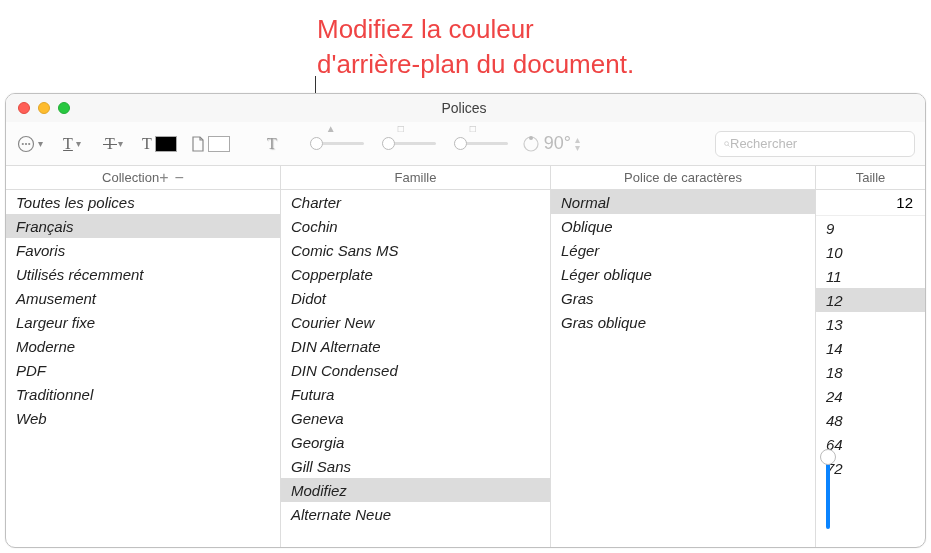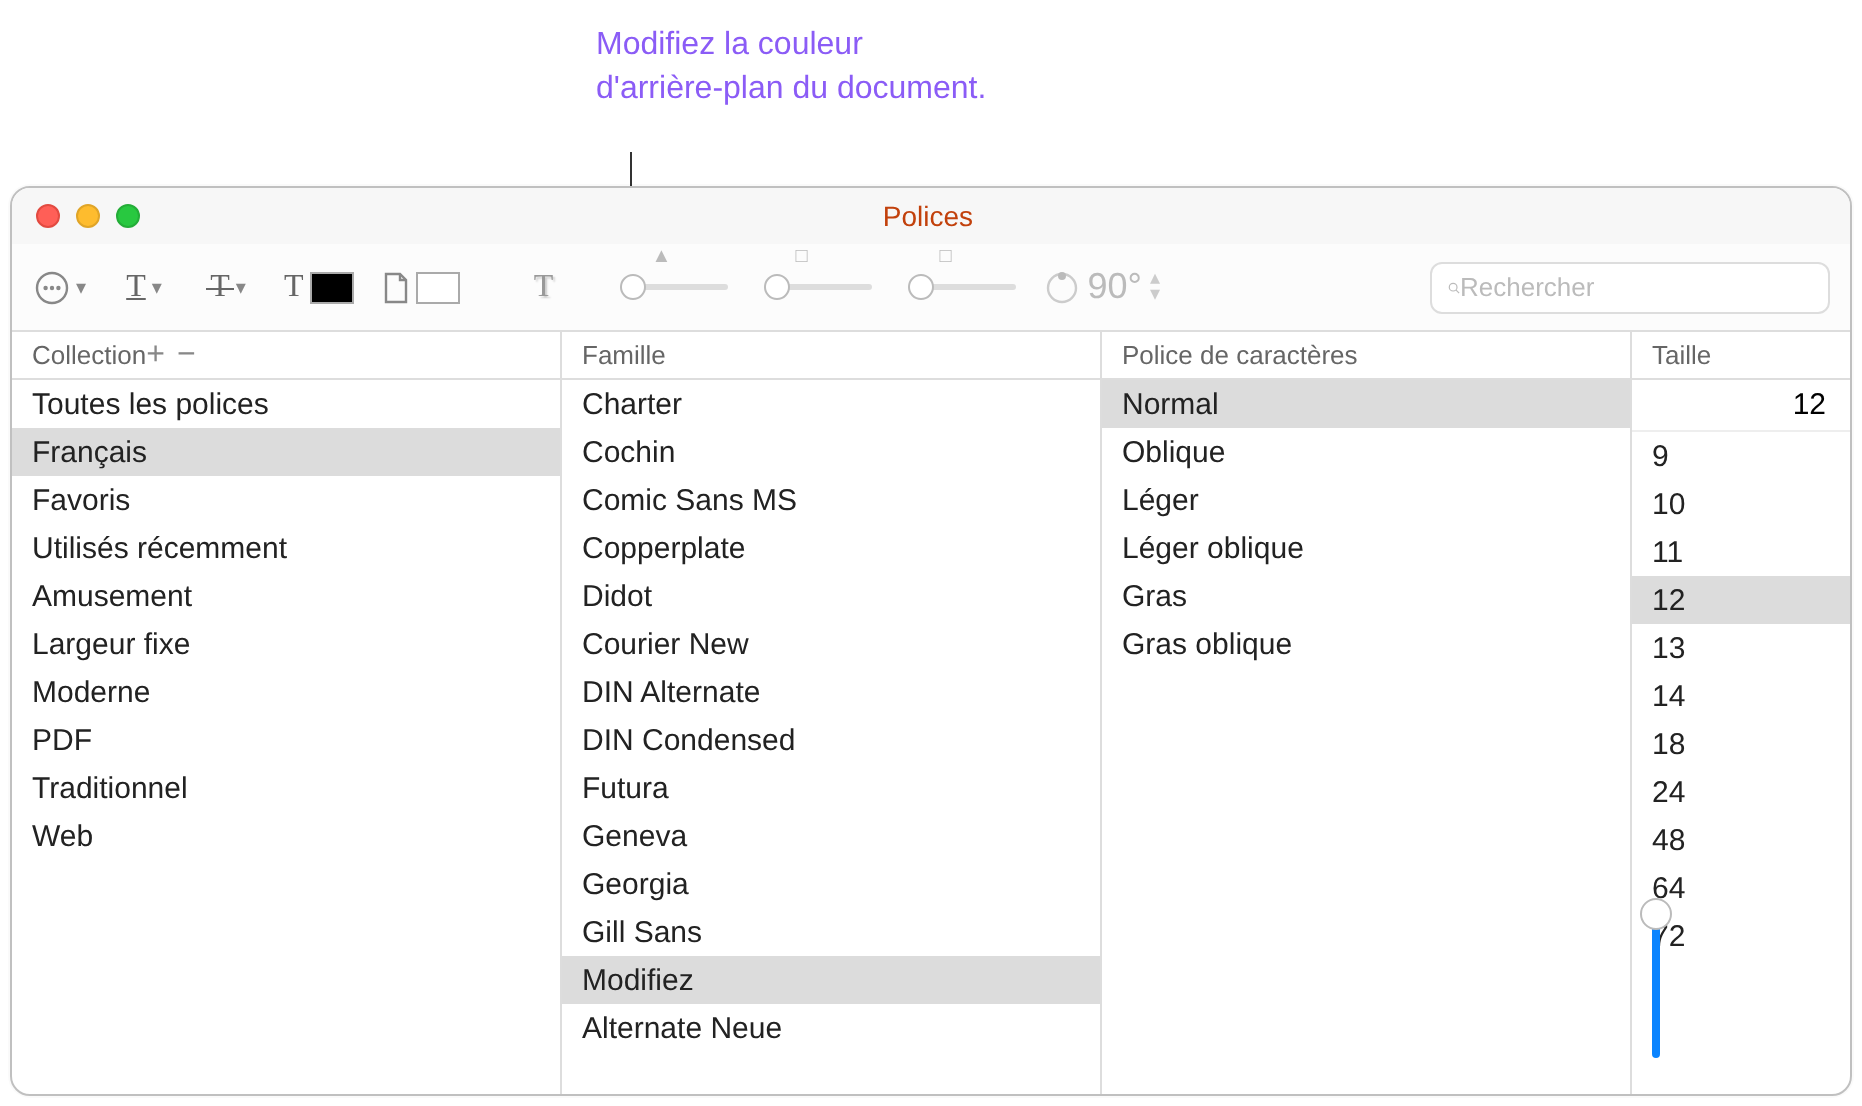--- a/index.html
+++ b/index.html
@@ -7,25 +7,25 @@
       font-family: -apple-system, "Helvetica Neue", Helvetica, Arial, sans-serif;
       background: #fff;
       color: #222;
       font-size: 13px;
       width: 931px;
       height: 553px;
       position: relative;
     }
     .callout {
       position: absolute;
-      left: 298px;
+      left: 317px;
       top: 12px;
-      font-size: 16px;
+      font-size: 26px;
       line-height: 1.35;
-      color: #8b5cf6;
+      color: #ef4444;
     }
     .callout-line {
       position: absolute;
       left: 315px;
       top: 76px;
       width: 1px;
       height: 60px;
       background: #333;
     }
     .window {
@@ -54,21 +54,21 @@
     }
     .dot { width: 12px; height: 12px; border-radius: 50%; }
     .dot.close { background: #ff5f57; border: 0.5px solid #e24b41; }
     .dot.min { background: #febc2e; border: 0.5px solid #e0a528; }
     .dot.max { background: #28c840; border: 0.5px solid #24ad38; }
     .win-title {
       position: absolute;
       left: 0; right: 3px;
       text-align: center;
       font-size: 14px;
-      color: #c2410c;
+      color: #404040;
     }
     .toolbar {
       height: 44px;
       display: flex;
       align-items: center;
       padding: 0 10px;
       gap: 14px;
       background: #fcfcfc;
       border-bottom: 1px solid #ddd;
     }
@@ -141,26 +141,27 @@
     .col:last-child { border-right: none; }
     .col-header {
       height: 24px;
       display: flex;
       align-items: center;
       padding: 0 10px;
       font-size: 13px;
       color: #666;
       border-bottom: 1px solid #ddd;
       background: #fff;
-      justify-content: flex-start;
+      justify-content: center;
     }
     .plusminus { display: flex; gap: 6px; color: #888; font-size: 16px; }
     .list {
       overflow: auto;
       flex: 1;
+      font-style: italic;
     }
     .row {
       height: 24px;
       display: flex;
       align-items: center;
       padding: 0 10px;
       font-size: 15px;
       color: #222;
       cursor: default;
     }

